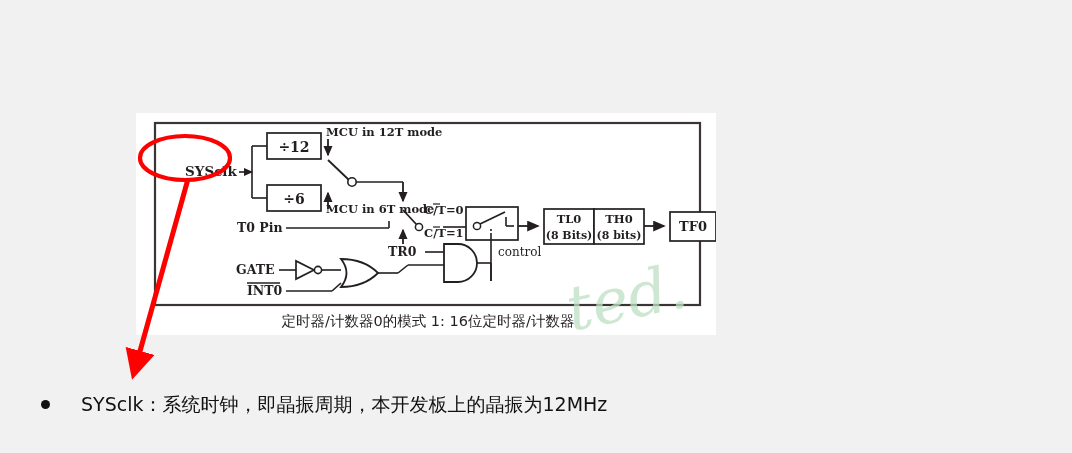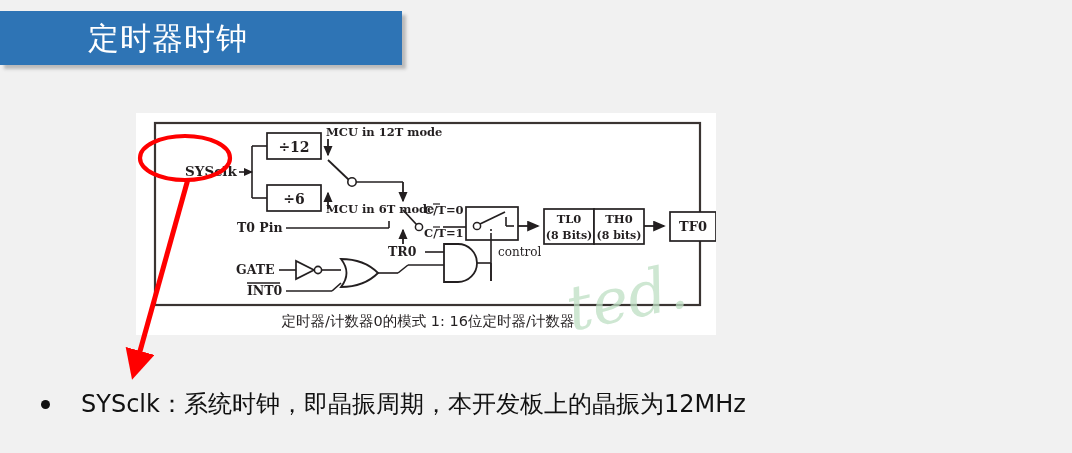--- a/index.html
+++ b/index.html
@@ -99,35 +99,32 @@
   .bullet-dot {
     width: 9px;
     height: 9px;
     border-radius: 50%;
     background: #111111;
     margin-left: 13px;
     margin-right: 31px;
     flex: 0 0 auto;
   }
   .bullet-text {
-    font-size: 24px;
+    font-size: 19px;
     color: #111111;
     line-height: 1.2;
     font-family: "DejaVu Sans", "Liberation Sans", sans-serif;
     white-space: nowrap;
   }
 </style>
 </head>
 <body>
 
 <div class="slide">
 
-  <div class="title-banner">
-    <div class="title-text">定时器时钟</div>
-  </div>
 
   <div class="figure-wrap">
     <div class="figure-inner">
       <svg class="figure-svg" width="580" height="222" viewBox="0 0 580 222" xmlns="http://www.w3.org/2000/svg">
         <defs>
           <marker id="ah" markerWidth="7" markerHeight="7" refX="6" refY="3" orient="auto">
             <path d="M0,0 L7,3 L0,6 z" fill="#231f20"></path>
           </marker>
           <marker id="ahs" markerWidth="6" markerHeight="6" refX="5.2" refY="2.6" orient="auto">
             <path d="M0,0 L6,2.6 L0,5.2 z" fill="#231f20"></path>

